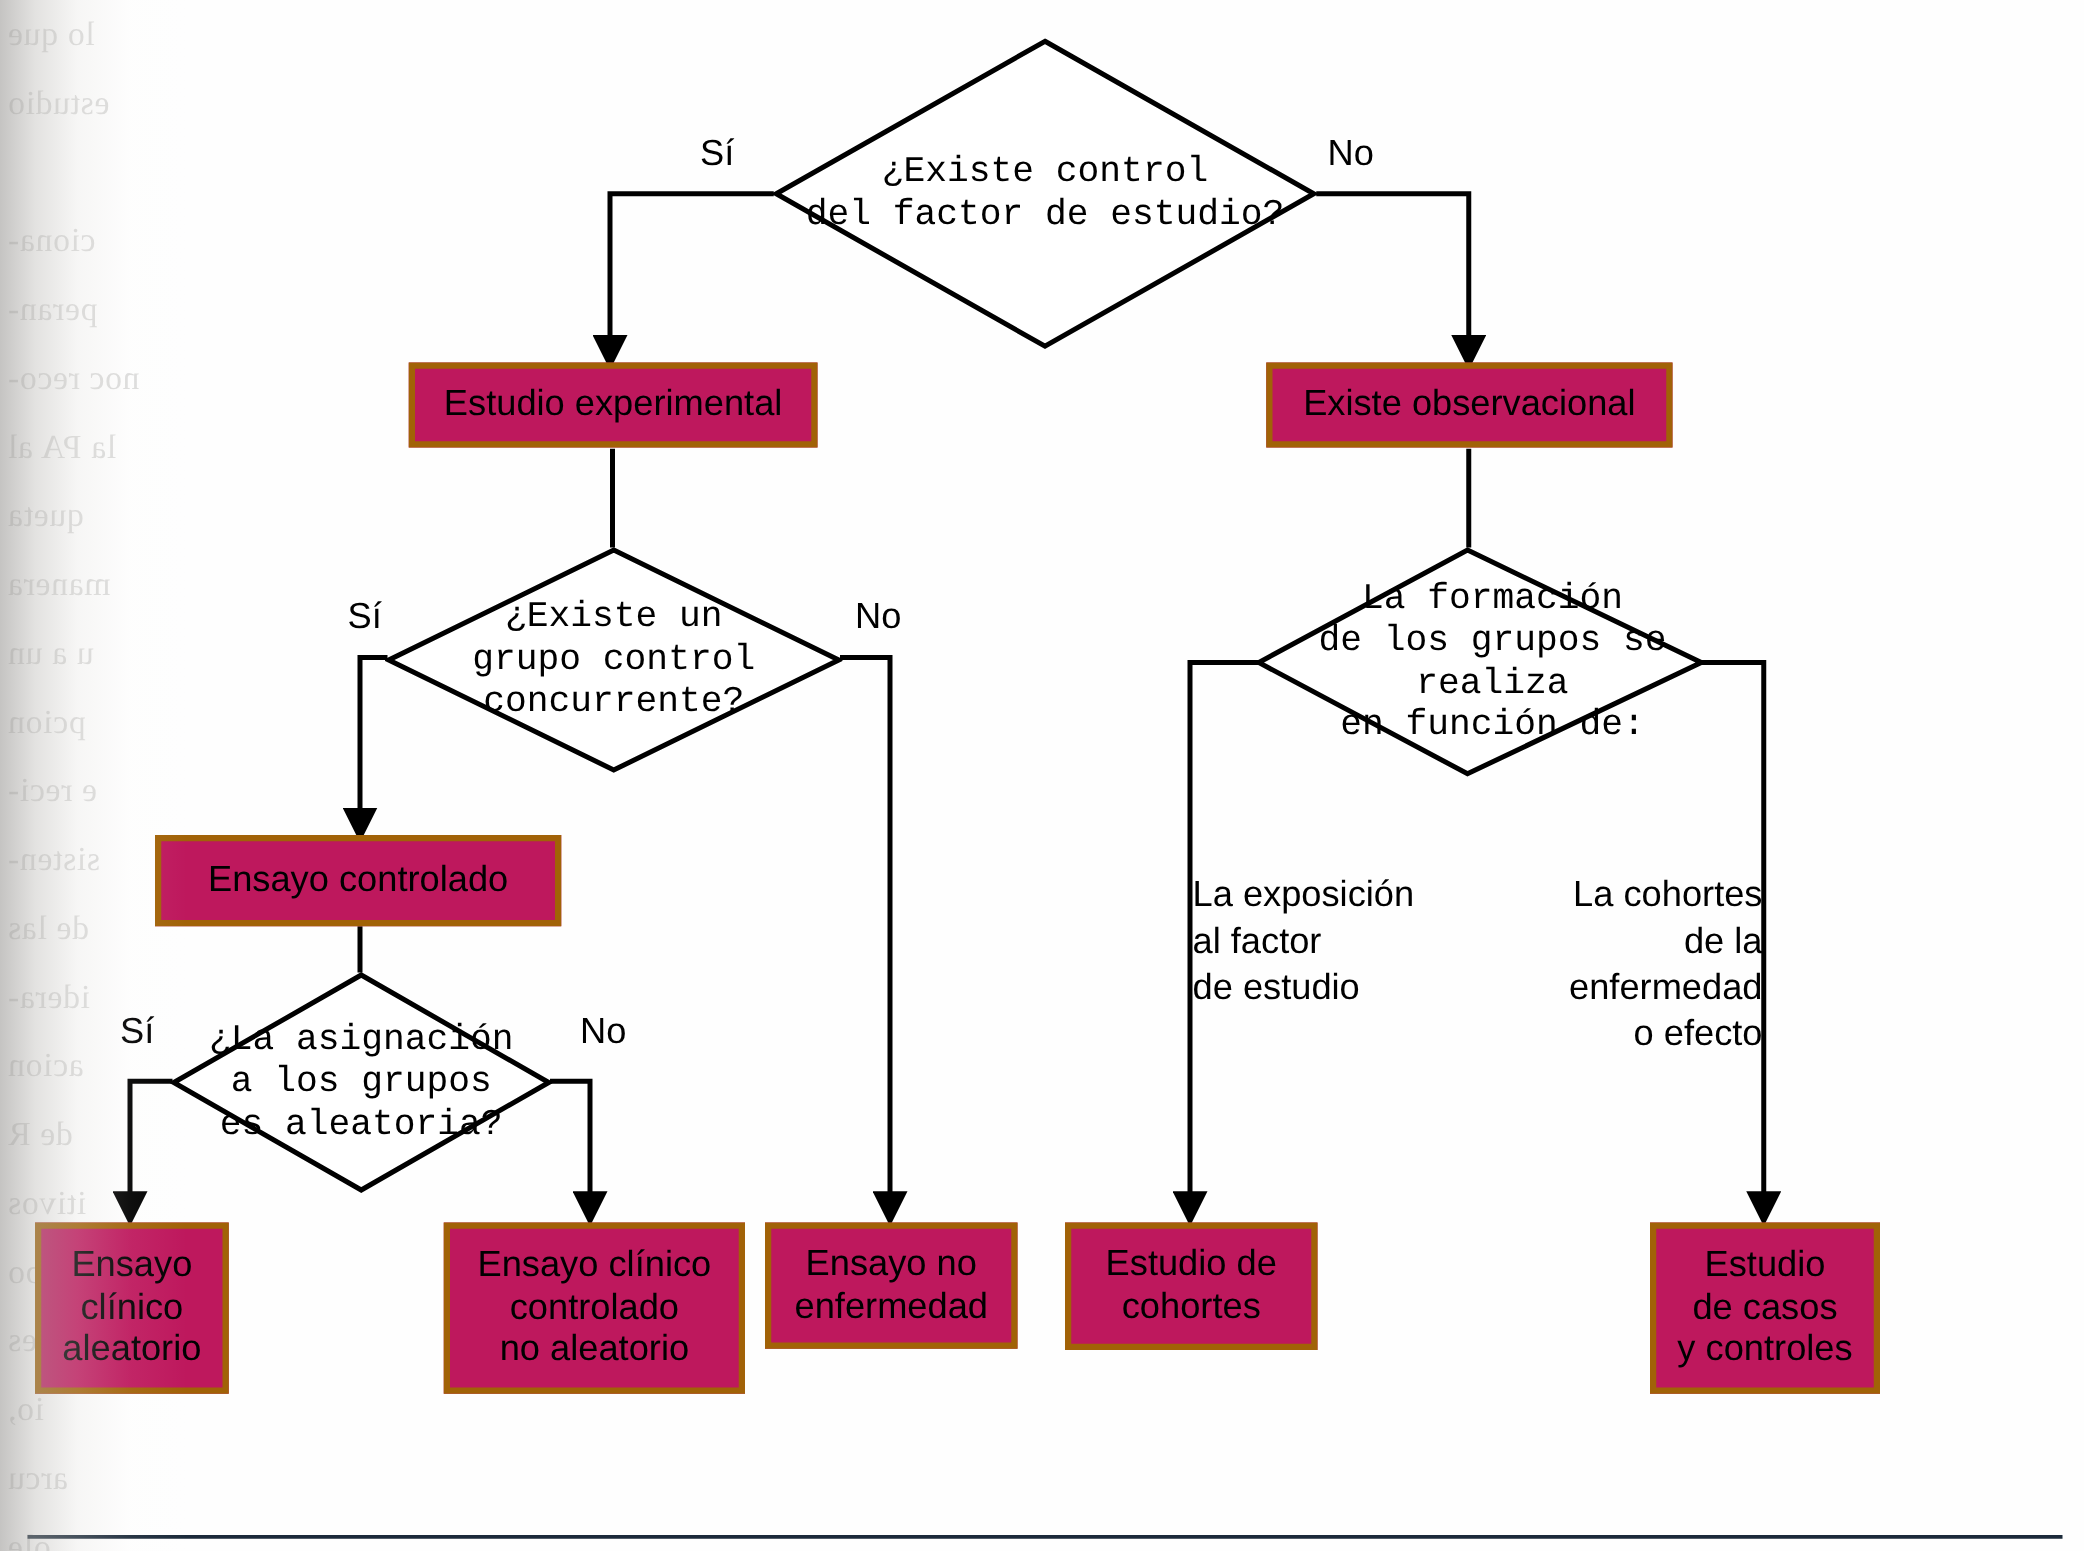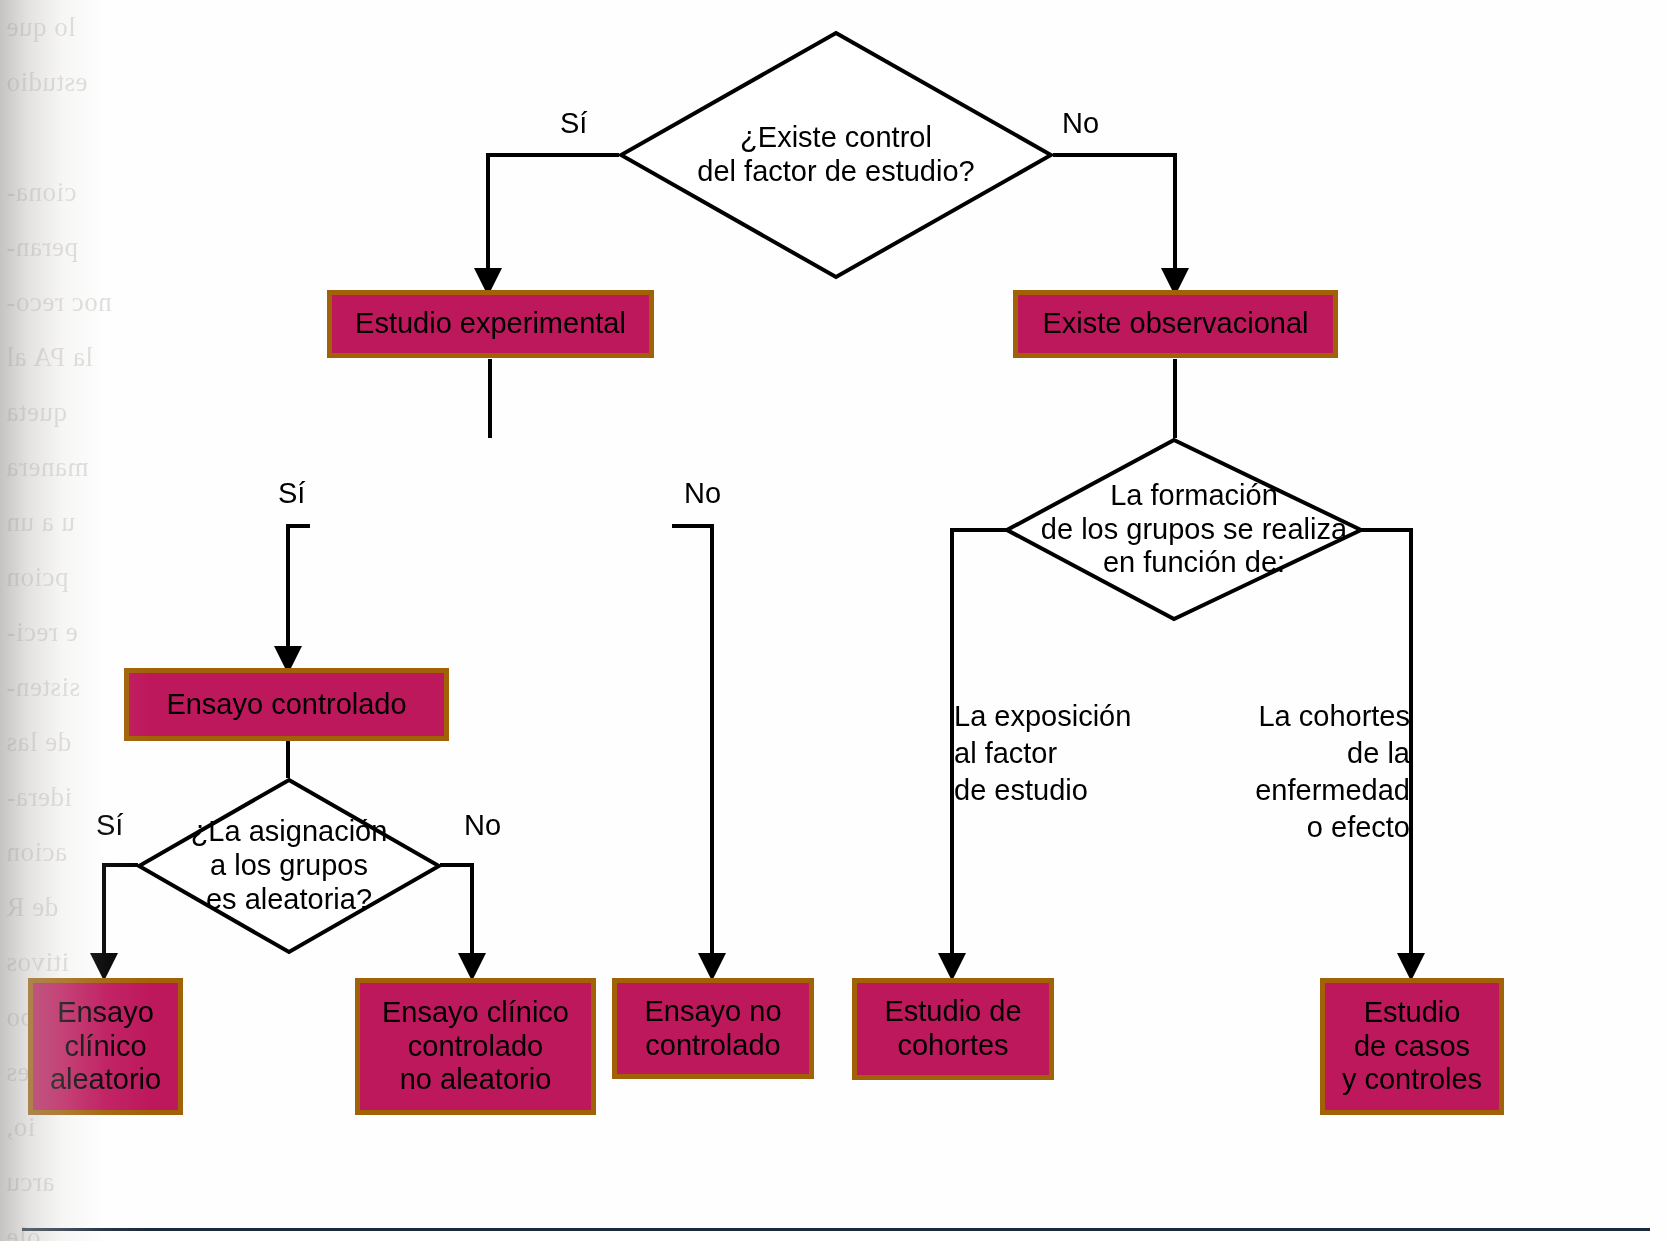--- a/index.html
+++ b/index.html
@@ -72,20 +72,21 @@
     justify-content: center;
     text-align: center;
     line-height: 1.16;
     font-size: 29px;
   }
   .box .lines { padding: 0 6px; }
 
   
   .diamond {
     background: transparent;
+    font-family: Liberation Mono, monospace;
   }
   .diamond svg {
     position: absolute;
     left: 0; top: 0;
     width: 100%;
     height: 100%;
     display: block;
   }
   .diamond .dtext {
     position: relative;
@@ -202,20 +203,28 @@
   <div class="edge-label" style="left:1062px; top:106px;">No</div>
 
   <div class="node box" style="left:327px; top:290px; width:327px; height:68px;">
     <div class="lines" style="white-space:pre-line;">Estudio experimental</div>
   </div>
 
   <div class="node box" style="left:1013px; top:290px; width:325px; height:68px;">
     <div class="lines" style="white-space:pre-line;">Existe observacional</div>
   </div>
 
+  <div class="node diamond" style="left:308px; top:437px; width:366px; height:182px;">
+    <svg viewBox="0 0 366 182" preserveAspectRatio="none">
+      <polygon points="183,3 363,91 183,179 3,91" fill="#ffffff" stroke="#000" stroke-width="4"></polygon>
+    </svg>
+    <div class="dtext" style="white-space:pre-line;">¿Existe un
+grupo control
+concurrente?</div>
+  </div>
 
   <div class="edge-label" style="left:278px; top:476px;">Sí</div>
   <div class="edge-label" style="left:684px; top:476px;">No</div>
 
   <div class="node diamond" style="left:1004px; top:437px; width:360px; height:185px;">
     <svg viewBox="0 0 360 185" preserveAspectRatio="none">
       <polygon points="170,3 357,93 170,182 3,93" fill="#ffffff" stroke="#000" stroke-width="4"></polygon>
     </svg>
     <div class="dtext" style="white-space:pre-line; margin-left:10px;">La formación
 de los grupos se realiza
@@ -254,21 +263,21 @@
   </div>
 
   <div class="node box" style="left:355px; top:978px; width:241px; height:137px;">
     <div class="lines" style="white-space:pre-line;">Ensayo clínico
 controlado
 no aleatorio</div>
   </div>
 
   <div class="node box" style="left:612px; top:978px; width:202px; height:101px;">
     <div class="lines" style="white-space:pre-line;">Ensayo no
-controlado</div>
+enfermedad</div>
   </div>
 
   <div class="node box" style="left:852px; top:978px; width:202px; height:102px;">
     <div class="lines" style="white-space:pre-line;">Estudio de
 cohortes</div>
   </div>
 
   <div class="node box" style="left:1320px; top:978px; width:184px; height:137px;">
     <div class="lines" style="white-space:pre-line;">Estudio
 de casos

